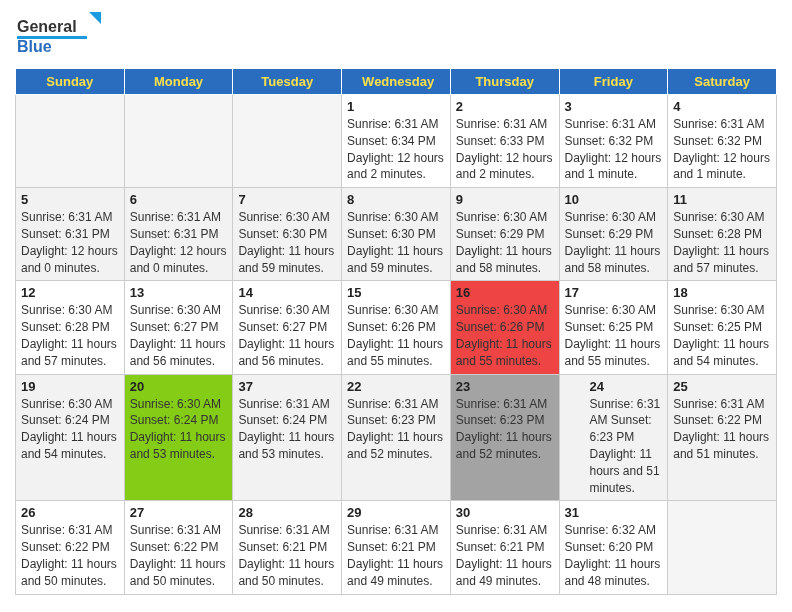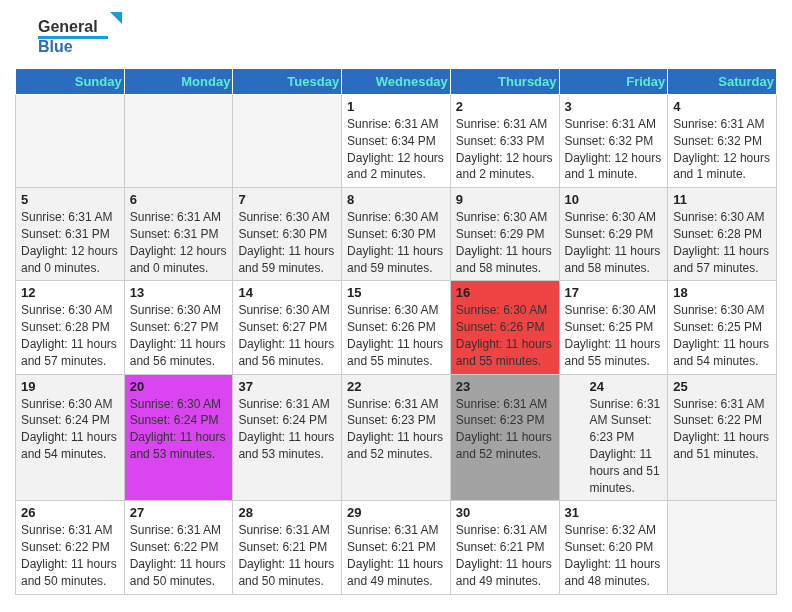--- a/index.html
+++ b/index.html
@@ -34,23 +34,23 @@
       color: #444;
       margin-top: 2px;
     }
     .calendar {
       width: 100%;
       border-collapse: collapse;
       table-layout: fixed;
     }
     .calendar th {
       background: #2a6dbf;
-      color: #5eead4;
-      text-align: right;
-      padding: 5px 2px;
+      color: #fde047;
+      text-align: center;
+      padding: 5px 20px;
       font-size: 13px;
       font-weight: bold;
       border: 1px solid #fff;
     }
     .calendar td {
       border: 1px solid #ccc;
       vertical-align: top;
       padding: 4px 5px;
       height: 88px;
       background: #fff;
@@ -75,21 +75,20 @@
     }
     .day-info {
       font-size: 12px;
       color: #333;
       line-height: 1.4;
     }
     
     .logo-wrapper {
       display: flex;
       align-items: flex-start;
-      margin-left: 21px;
     }
   </style>
 </head>
 <body>
 
 <div class="container">
   <div class="header">
     <div class="logo-wrapper">
       <svg width="90" height="50" viewBox="0 0 90 50">
 
@@ -257,21 +256,21 @@
           </td>
         </tr>
         <tr>
           <td style="background: rgb(242, 242, 242);">
             <span class="day-num">19</span>
             <div class="day-info">Sunrise: 6:30 AM
 Sunset: 6:24 PM
 Daylight: 11 hours
 and 54 minutes.</div>
           </td>
-          <td style="background: #d946ef; margin-top: 16px;">
+          <td style="background: #84cc16; margin-top: 16px;">
             <span class="day-num">20</span>
             <div class="day-info">Sunrise: 6:30 AM
 Sunset: 6:24 PM
 Daylight: 11 hours
 and 53 minutes.</div>
           </td>
           <td style="background: rgb(242, 242, 242);">
             <span class="day-num">37</span>
             <div class="day-info">Sunrise: 6:31 AM
 Sunset: 6:24 PM

